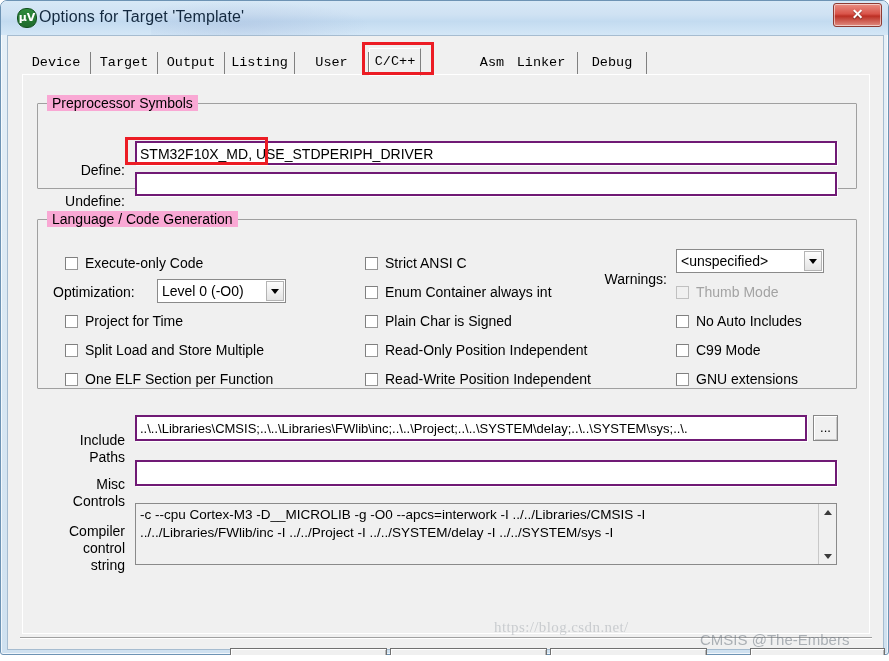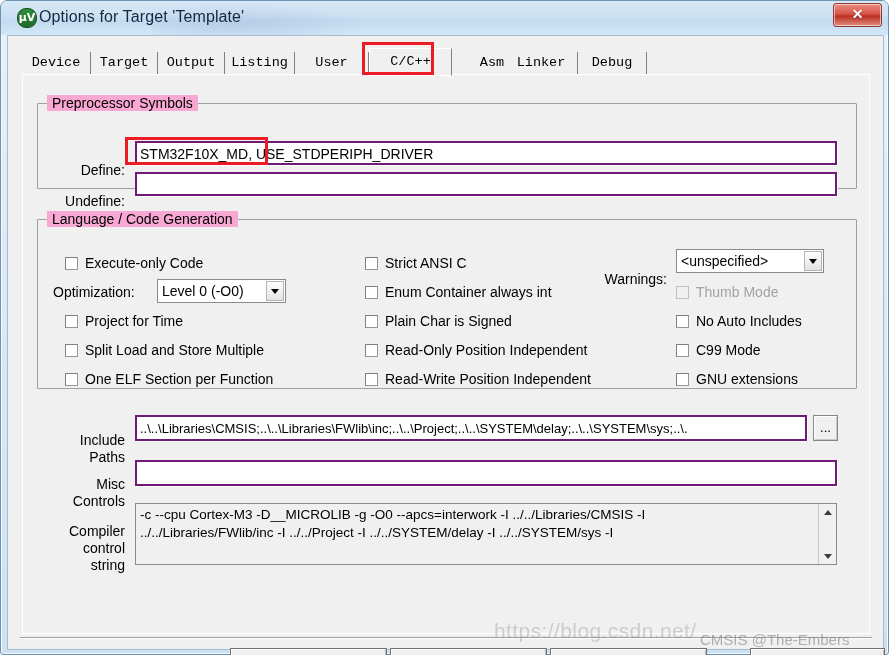--- a/index.html
+++ b/index.html
@@ -359,23 +359,24 @@
   .wm {
     position: absolute;
     color: rgba(110,120,130,0.38);
     white-space: nowrap;
     pointer-events: none;
     user-select: none;
   }
   .wm-url {
     left: 494px;
     top: 619px;
-    font-size: 21px;
+    font-size: 15px;
     letter-spacing: 0.4px;
     color: rgba(120,130,140,0.33);
+    font-family: Liberation Serif, serif;
   }
   .wm-tag {
     left: 700px;
     top: 631px;
     font-size: 15px;
     color: rgba(105,115,125,0.52);
   }
   .wm-blue-smudge {
     position: absolute;
     left: 150px; top: 0px;
@@ -407,21 +408,21 @@
     </div>
 
     <div class="client">
 
       <div class="tabstrip">
         <div class="tab" style="left:0px;width:69px;">Device</div>
         <div class="tab" style="left:69px;width:67px;">Target</div>
         <div class="tab" style="left:136px;width:67px;">Output</div>
         <div class="tab" style="left:203px;width:70px;">Listing</div>
         <div class="tab" style="left:273px;width:74px;">User</div>
-        <div class="tab selected" style="left:347px;width:83px;text-align:center;">C/C++</div>
+        <div class="tab selected" style="left:347px;width:52px;text-align:center;">C/C++</div>
         <div class="tab" style="left:438px;width:64px;border-right:none;">Asm</div>
         <div class="tab" style="left:483px;width:73px;">Linker</div>
         <div class="tab" style="left:556px;width:69px;">Debug</div>
         <div class="tab" style="left:625px;width:86px;margin-top:36px;">Utilities</div>
         <div class="tab-underline"></div>
       </div>
 
       <div class="page">
 
         <div class="group" style="left:14px; top:28px; width:820px; height:86px;">

